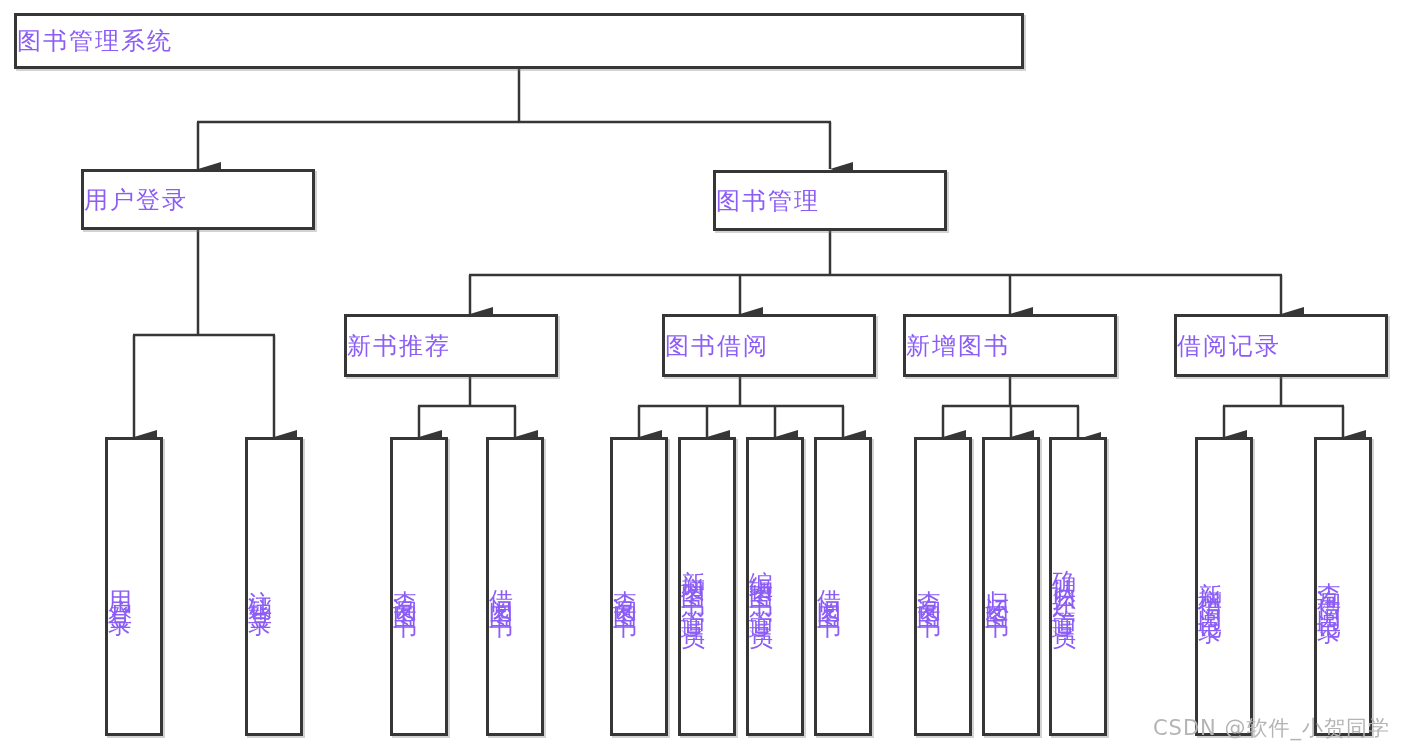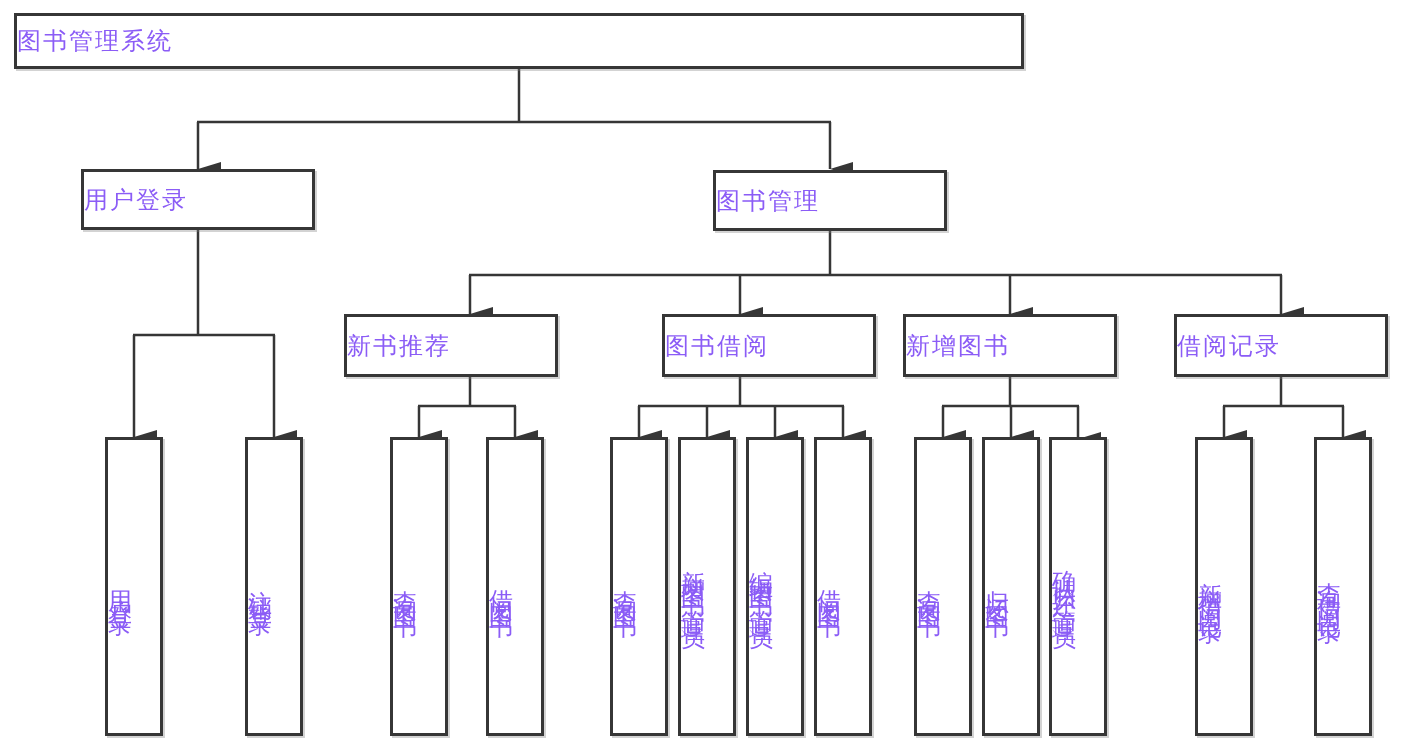--- a/index.html
+++ b/index.html
@@ -180,14 +180,15 @@
   <div class="node leaf" id="l-cb-c">
     <span>确认归还（管理员）</span>
   </div>
   <div class="node leaf" id="l-br-a">
     <span>新增借阅记录</span>
   </div>
   <div class="node leaf" id="l-br-q">
     <span>查询借阅记录</span>
   </div>
 
+  <div id="watermark">CSDN @软件_小贺同学</div>
 
 </div>
 
 </body></html>

